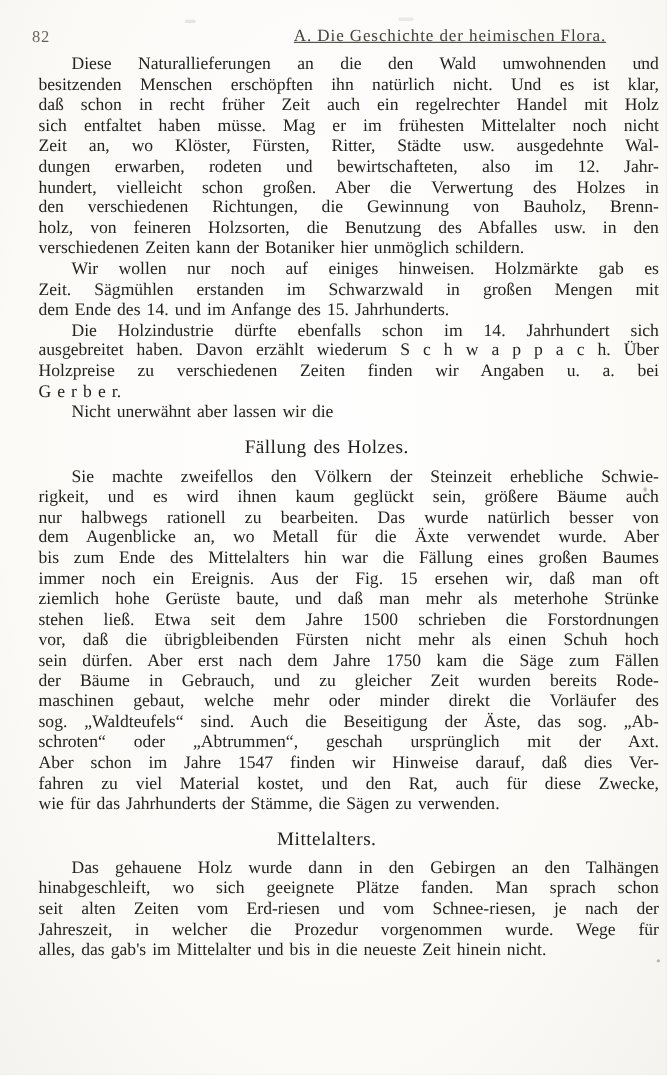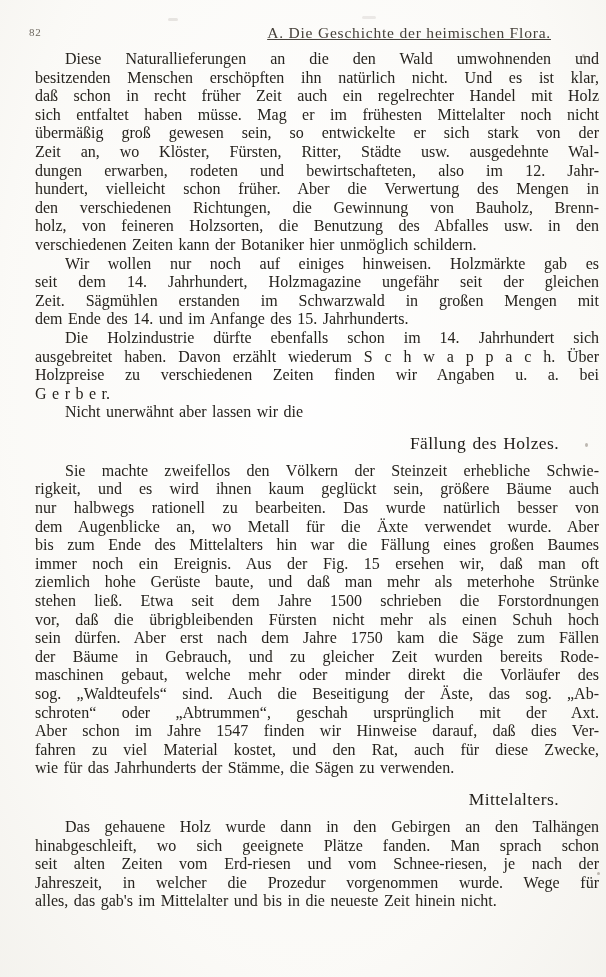--- a/index.html
+++ b/index.html
@@ -26,21 +26,21 @@
     position: relative;
     height: 24px;
     font-size: 15.5px;
     letter-spacing: 0.8px;
     color: #46413a;
   }
   .page-number {
     position: absolute;
     left: -6px;
     top: 2px;
-    font-size: 11px;
+    font-size: 15px;
     color: #6b655c;
   }
   .running-title-wrap {
     text-align: right;
     padding-right: 48px; 
     text-decoration: underline;
   }
   
   .text-column {
     margin-top: 2px;
@@ -50,21 +50,21 @@
   }
   .paragraph { margin: 0; }
   .line {
     text-align: justify;
     text-align-last: justify;
     white-space: normal;
   }
   .line.last { text-align-last: left; }
   .line.indent { text-indent: 30px; }
   .section-heading {
-    text-align: right;
+    text-align: center;
     font-size: 17.5px;
     line-height: 22px;
     margin: 10px 40px 8px 0;
     letter-spacing: 0.4px;
     color: #211e19;
   }
   
   .speck {
     position: absolute;
     background: #8a8276;
@@ -89,31 +89,29 @@
     </div>
   </div>
 
   <div class="text-column">
 
   <div class="paragraph">
         <div class="line indent">Diese Naturallieferungen an die den Wald umwohnenden und</div>
         <div class="line">besitzenden Menschen erschöpften ihn natürlich nicht. Und es ist klar,</div>
         <div class="line">daß schon in recht früher Zeit auch ein regelrechter Handel mit Holz</div>
         <div class="line">sich entfaltet haben müsse. Mag er im frühesten Mittelalter noch nicht</div>
-        <div class="line">übermäßig groß gewesen sein, so entwickelte er sich stark von der</div>
         <div class="line">Zeit an, wo Klöster, Fürsten, Ritter, Städte usw. ausgedehnte Wal-</div>
         <div class="line">dungen erwarben, rodeten und bewirtschafteten, also im 12. Jahr-</div>
-        <div class="line">hundert, vielleicht schon früher. Aber die Verwertung des Mengen in</div>
+        <div class="line">hundert, vielleicht schon großen. Aber die Verwertung des Holzes in</div>
         <div class="line">den verschiedenen Richtungen, die Gewinnung von Bauholz, Brenn-</div>
         <div class="line">holz, von feineren Holzsorten, die Benutzung des Abfalles usw. in den</div>
         <div class="line last">verschiedenen Zeiten kann der Botaniker hier unmöglich schildern.</div>
       </div>
       <div class="paragraph">
         <div class="line indent">Wir wollen nur noch auf einiges hinweisen. Holzmärkte gab es</div>
-        <div class="line">seit dem 14. Jahrhundert, Holzmagazine ungefähr seit der gleichen</div>
         <div class="line">Zeit. Sägmühlen erstanden im Schwarzwald in großen Mengen mit</div>
         <div class="line last">dem Ende des 14. und im Anfange des 15. Jahrhunderts.</div>
       </div>
       <div class="paragraph">
         <div class="line indent">Die Holzindustrie dürfte ebenfalls schon im 14. Jahrhundert sich</div>
         <div class="line">ausgebreitet haben. Davon erzählt wiederum S c h w a p p a c h. Über</div>
         <div class="line">Holzpreise zu verschiedenen Zeiten finden wir Angaben u. a. bei</div>
         <div class="line last">G e r b e r.</div>
       </div>
       <div class="paragraph">

